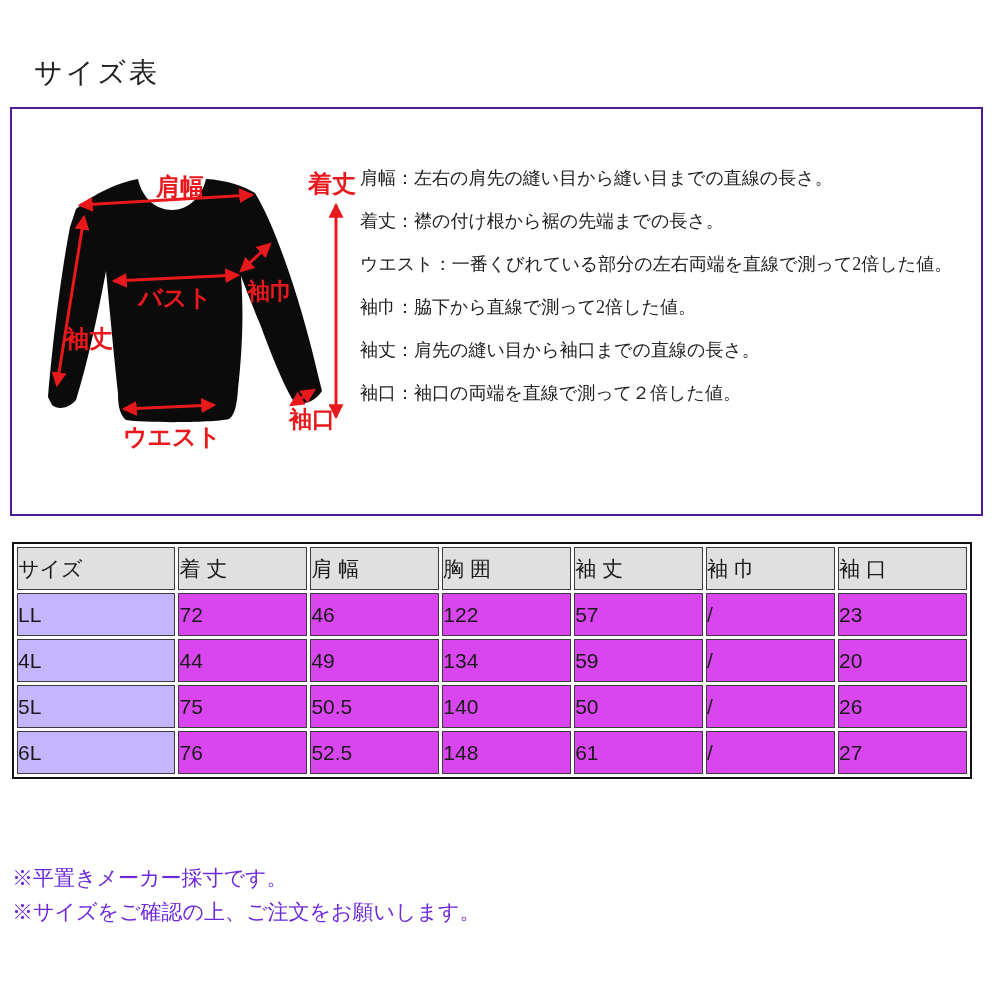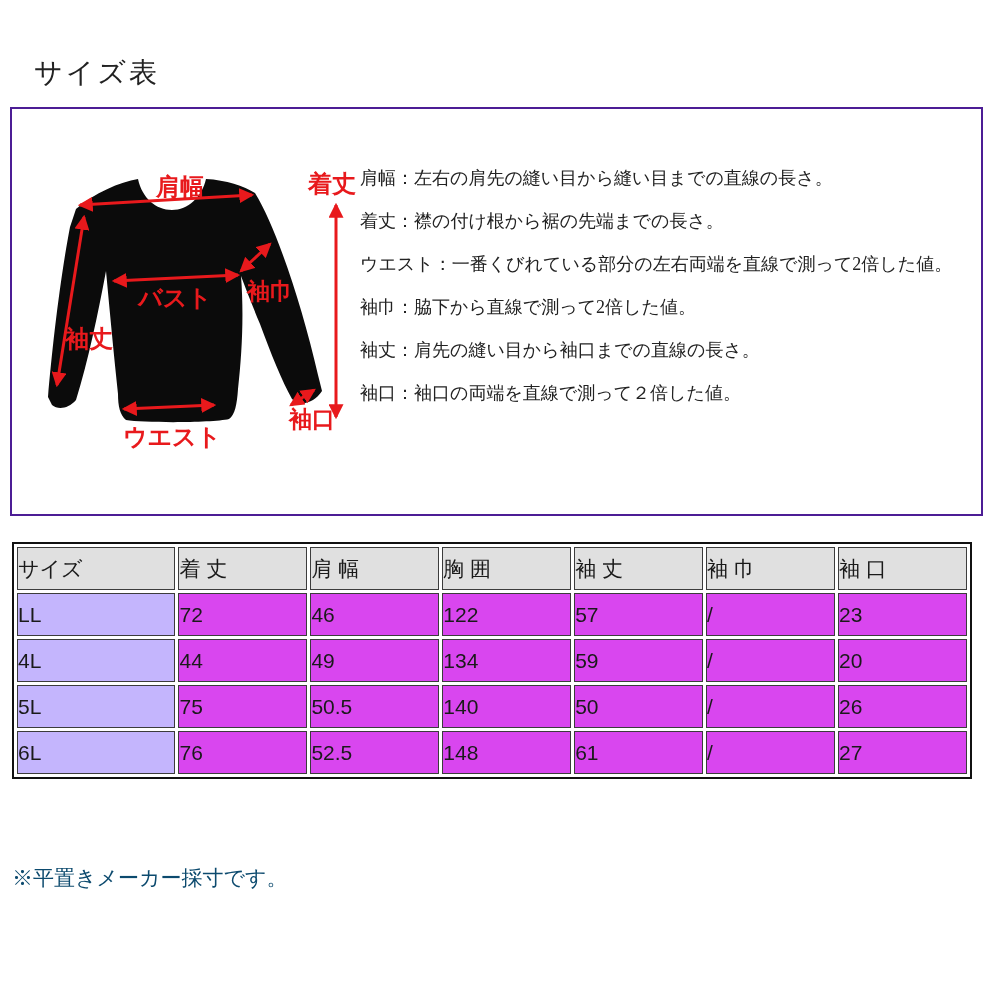--- a/index.html
+++ b/index.html
@@ -22,21 +22,21 @@
 
   .size-table{position:absolute;left:12px;top:542px;width:960px;
         border-collapse:separate;border-spacing:3px;background:#fff;
         border:2px solid #111;text-align:left;font-size:21px;}
   .size-table th,.size-table td{border:1px solid #3c3c3c;height:41px;font-weight:normal;
         padding:0;background:#d946ef;}
   .size-table th{background:#e0e0e0;}
   .size-table td.size-name{background:#c4b5fd;}
 
   .notes{position:absolute;left:12px;top:866px;}
-  .note-line{margin:0 0 10px 0;font-size:21px;line-height:24px;color:#0c4a6e;}
+  .note-line{margin:0 0 10px 0;font-size:21px;line-height:24px;color:#6d28d9;}
 </style>
 </head>
 <body>
 
 <div class="page">
 
   <div class="page-title">サイズ表</div>
 
   <div class="diagram-box">
 
@@ -152,15 +152,16 @@
         <td>148</td>
         <td>61</td>
         <td>/</td>
         <td>27</td>
       </tr>
     </tbody>
   </table>
 
   <div class="notes">
     <p class="note-line">※平置きメーカー採寸です。</p>
+    <p class="note-line">※サイズをご確認の上、ご注文をお願いします。</p>
   </div>
 
 </div>
 
 </body></html>

